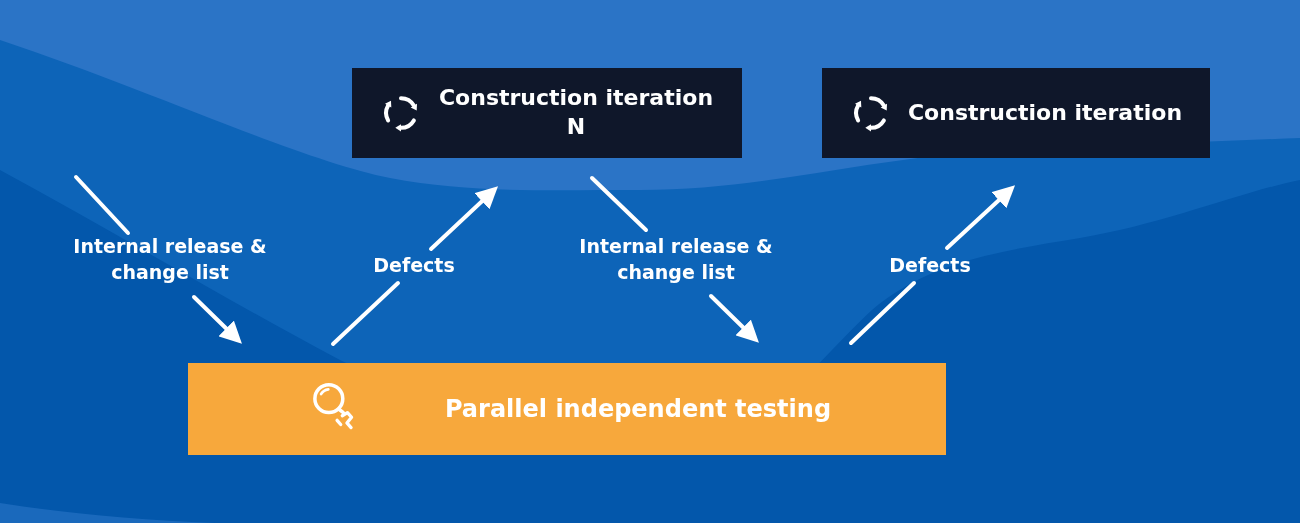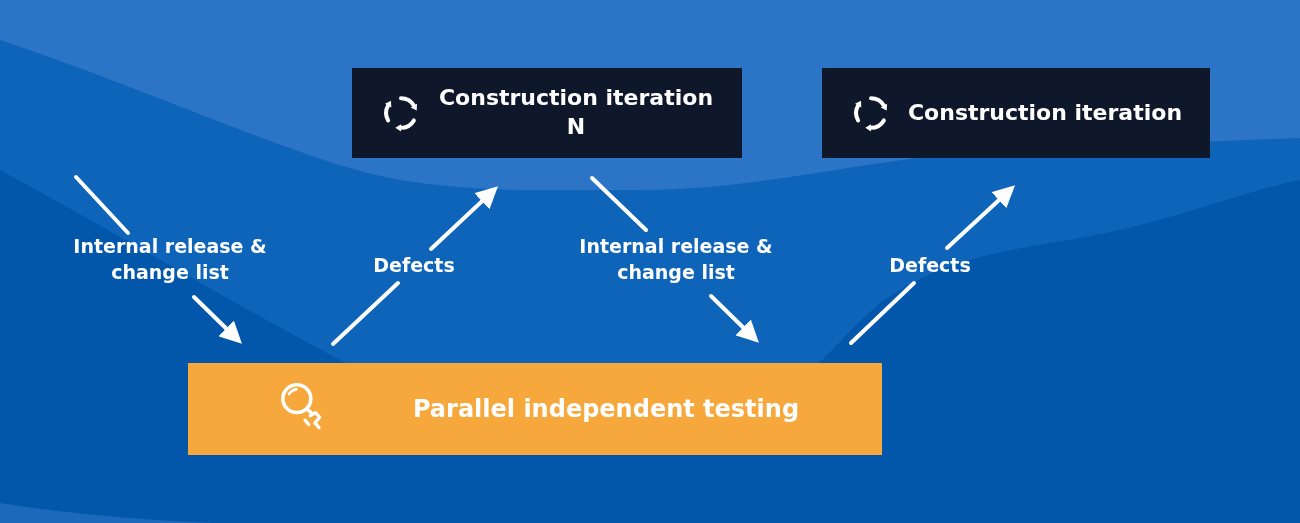--- a/index.html
+++ b/index.html
@@ -17,21 +17,21 @@
     display:flex;align-items:center;
     padding:0 14px 0 26px;box-sizing:border-box;
     color:#fff;
   }
   .pbox .txt{
     flex:1;text-align:center;
     font-size:22px;font-weight:700;line-height:1.3;
   }
   .obox{
     position:absolute;
-    left:188px;top:363px;width:694px;height:92px;
+    left:188px;top:363px;width:758px;height:92px;
     background:#F7A83C;
     display:flex;align-items:center;justify-content:center;
     gap:80px;
     color:#fff;box-sizing:border-box;
   }
   .obox .txt{font-size:24px;font-weight:700;}
   .flow-label{
     position:absolute;width:240px;
     text-align:center;color:#fff;
     font-size:19px;font-weight:700;line-height:1.35;

